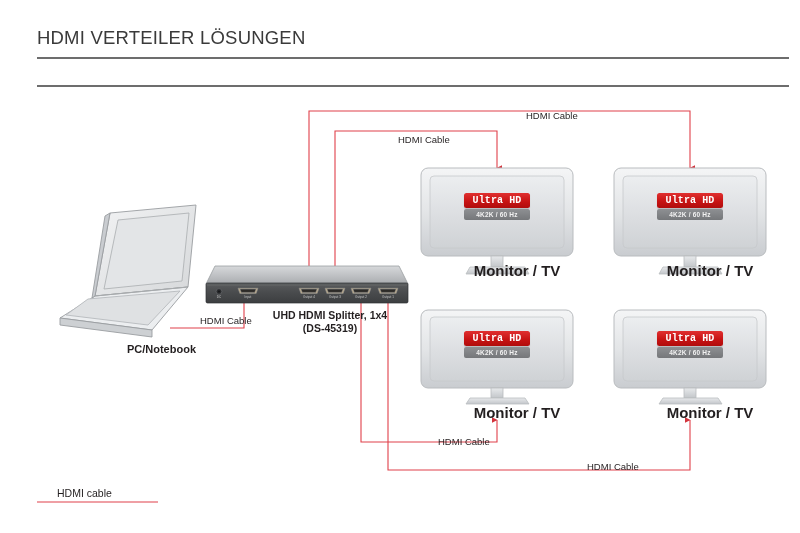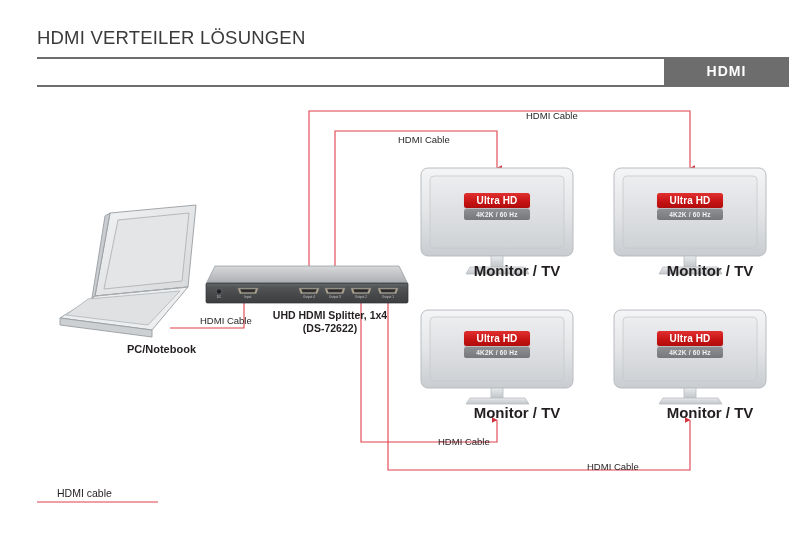--- a/index.html
+++ b/index.html
@@ -48,21 +48,21 @@
     text-align:center;line-height:13px;width:170px;
   }
 
   
   .badge-wrap{position:absolute;width:66px;}
   .badge-uhd{
     height:15px;border-radius:2.5px;
     background:linear-gradient(180deg,#e03030 0%,#c81414 55%,#b00c0c 100%);
     color:#ffffff;font-size:10px;font-weight:bold;
     display:flex;align-items:center;justify-content:center;
-    letter-spacing:.1px;box-shadow:0 1px 1px rgba(0,0,0,.18);
+    letter-spacing:.1px;box-shadow:0 1px 1px rgba(0,0,0,.18);font-family:Liberation Mono, monospace;
   }
   .badge-res{
     height:11px;margin-top:1px;border-radius:2px;
     background:linear-gradient(180deg,#8e9093 0%,#75777a 100%);
     color:#f2f2f2;font-size:6.5px;font-weight:bold;
     display:flex;align-items:center;justify-content:center;letter-spacing:.2px;
   }
 
   
   .port-lbl{
@@ -71,21 +71,20 @@
   }
 </style>
 </head>
 <body>
 
 <div id="stage">
 
   <div class="hdr-line1">HDMI VERTEILER LÖSUNGEN</div>
   <div class="rule-top"></div>
   <div class="rule-bottom"></div>
-  <div class="hdmi-tag">HDMI</div>
 
   <svg class="layer" viewBox="0 0 800 533">
     <defs>
       <linearGradient id="gScreen" x1="0" y1="0" x2="0" y2="1">
         <stop offset="0%" stop-color="#eceef0"></stop>
         <stop offset="55%" stop-color="#dcdee1"></stop>
         <stop offset="100%" stop-color="#cfd2d5"></stop>
       </linearGradient>
       <linearGradient id="gBezel" x1="0" y1="0" x2="0" y2="1">
         <stop offset="0%" stop-color="#f4f5f6"></stop>
@@ -210,21 +209,21 @@
   <div class="port-lbl" style="left:208px;top:295px;">DC</div>
   <div class="port-lbl" style="left:237px;top:295px;">Input</div>
   <div class="port-lbl" style="left:298px;top:295px;">Output 4</div>
   <div class="port-lbl" style="left:324px;top:295px;">Output 3</div>
   <div class="port-lbl" style="left:350px;top:295px;">Output 2</div>
   <div class="port-lbl" style="left:377px;top:295px;">Output 1</div>
 
   <div class="lbl dev-lbl" style="left:84px;top:343px;width:92px;">PC/Notebook</div>
 
   <div class="splitter-title" style="left:245px;top:309px;">UHD HDMI Splitter, 1x4</div>
-  <div class="splitter-title" style="left:245px;top:322px;">(DS-72622)</div>
+  <div class="splitter-title" style="left:245px;top:322px;">(DS-45319)</div>
 
   <div class="badge-wrap" style="left:464px;top:193px;">
     <div class="badge-uhd">Ultra HD</div>
     <div class="badge-res">4K2K / 60 Hz</div>
   </div>
   <div class="badge-wrap" style="left:657px;top:193px;">
     <div class="badge-uhd">Ultra HD</div>
     <div class="badge-res">4K2K / 60 Hz</div>
   </div>
   <div class="badge-wrap" style="left:464px;top:331px;">

